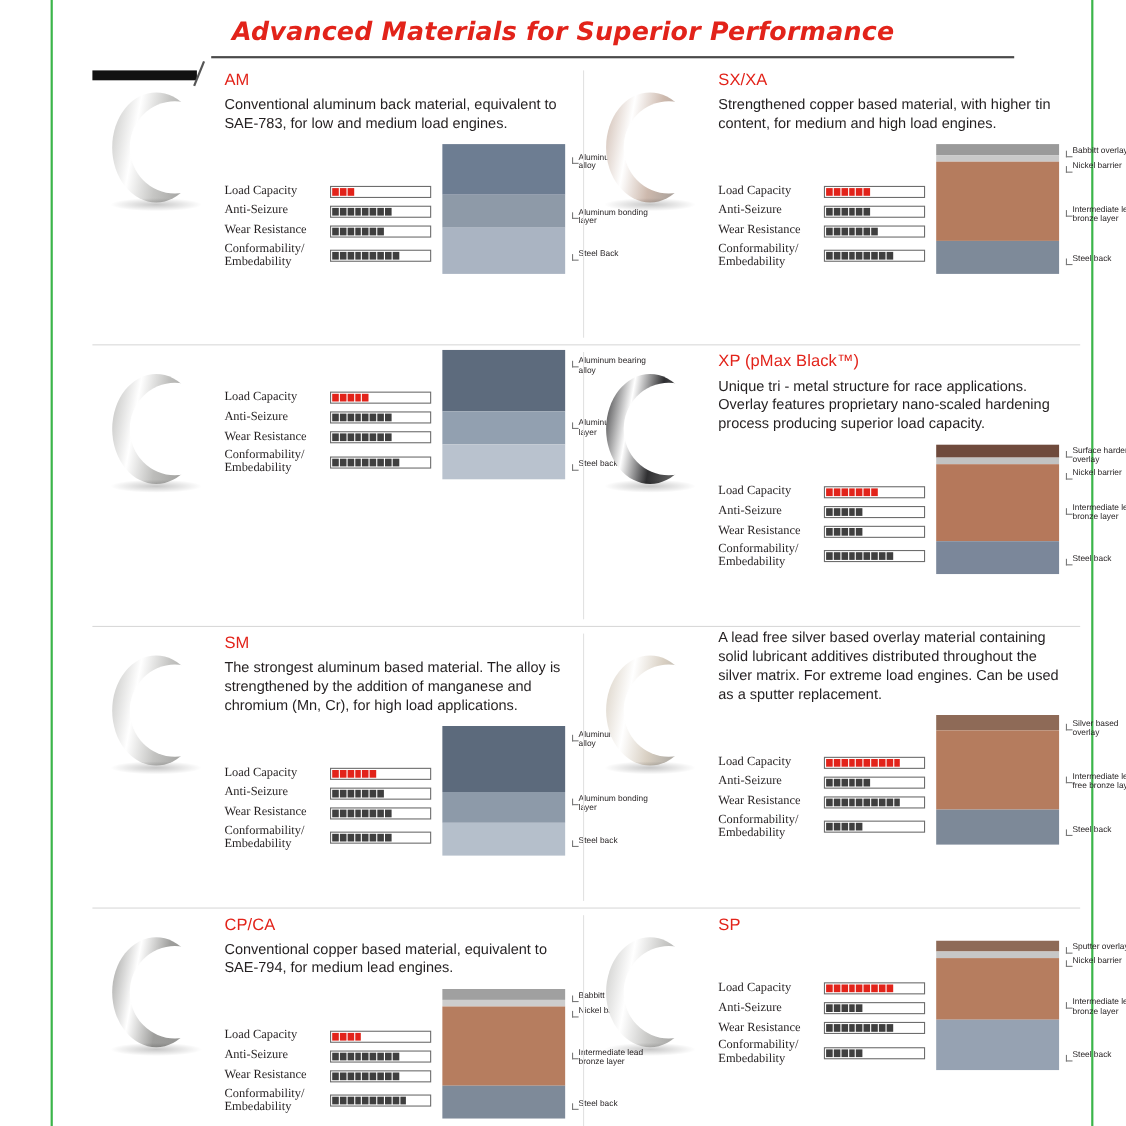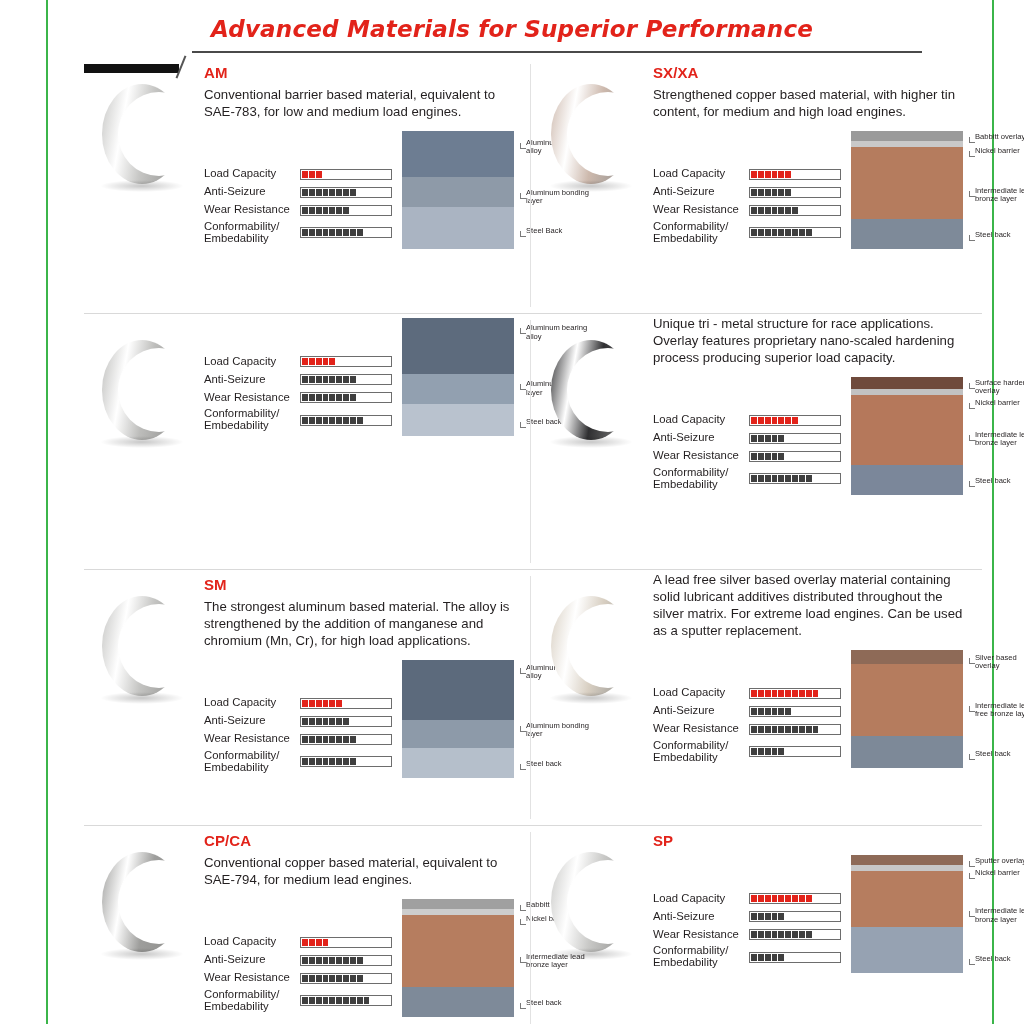--- a/index.html
+++ b/index.html
@@ -88,21 +88,21 @@
   }
   .content-col {
     flex: 1;
     padding-left: 4px;
     padding-top: 2px;
     min-width: 0;
   }
   .mat-name {
     color: #e2231a;
     font-size: 15px;
-    font-weight: bold;
+    font-weight: normal;
     margin: 4px 0 6px 0;
     letter-spacing: 0.1px;
   }
   .mat-desc {
     color: #231f20;
     font-size: 13.2px;
     line-height: 1.28;
     margin: 0 0 10px 0;
     max-width: 330px;
   }
@@ -115,20 +115,21 @@
   .ratings {
     flex: none;
     width: 192px;
     padding-bottom: 2px;
   }
   .rating-row {
     display: flex;
     align-items: center;
     height: 17px;
     margin-bottom: 1px;
+    font-family: Liberation Serif, serif;
   }
   .rating-label {
     font-size: 11.3px;
     color: #231f20;
     width: 96px;
     line-height: 1.05;
     flex: none;
   }
   .rating-label.two-line { line-height: 1.05; }
   .rating-row.tall { height: 26px; align-items: center; }
@@ -223,21 +224,21 @@
         <div class="cell">
           <div class="bearing-col">
             <div class="shell">
               <div class="arc" style="background:linear-gradient(100deg,#c6c6c4 0%,#ffffff 28%,#c6c6c4 55%,#8c8c8a 100%);"></div>
               <div class="inner"></div>
               <div class="shadow"></div>
             </div>
           </div>
           <div class="content-col">
             <div class="mat-name">AM</div>
-            <p class="mat-desc">Conventional barrier based material, equivalent  to SAE-783, for low and medium load engines.</p>
+            <p class="mat-desc">Conventional aluminum back material, equivalent  to SAE-783, for low and medium load engines.</p>
             <div class="lower">
               <div class="ratings">
                 <div class="rating-row">
                   <span class="rating-label">Load Capacity</span>
                   <span class="meter">
                     <span class="seg on-red"></span>
                     <span class="seg on-red"></span>
                     <span class="seg on-red"></span>
                     <span class="seg "></span>
                     <span class="seg "></span>
@@ -521,20 +522,21 @@
         </div>
         <div class="cell">
           <div class="bearing-col">
             <div class="shell">
               <div class="arc" style="background:linear-gradient(100deg,#2f2f31 0%,#ffffff 28%,#2f2f31 55%,#8c8c8a 100%);"></div>
               <div class="inner"></div>
               <div class="shadow"></div>
             </div>
           </div>
           <div class="content-col">
+            <div class="mat-name">XP (pMax Black™)</div>
             <p class="mat-desc">Unique tri - metal structure for race applications. Overlay features proprietary nano-scaled hardening process producing superior load capacity.</p>
             <div class="lower">
               <div class="ratings">
                 <div class="rating-row">
                   <span class="rating-label">Load Capacity</span>
                   <span class="meter">
                     <span class="seg on-red"></span>
                     <span class="seg on-red"></span>
                     <span class="seg on-red"></span>
                     <span class="seg on-red"></span>

